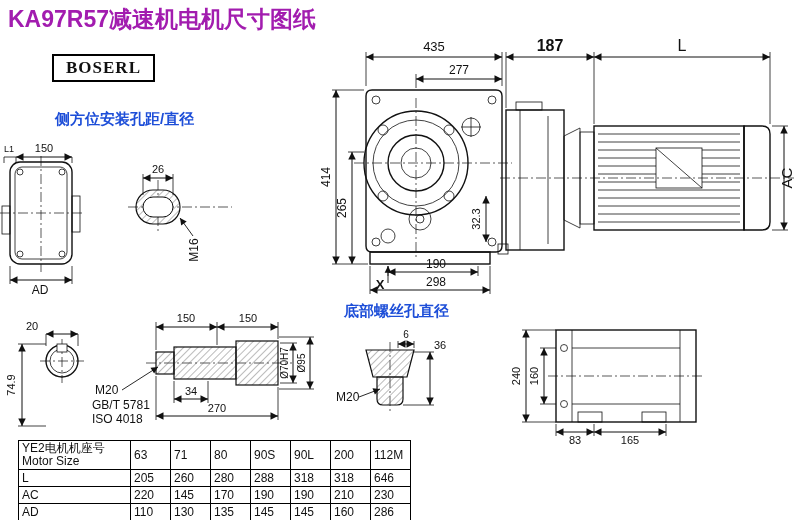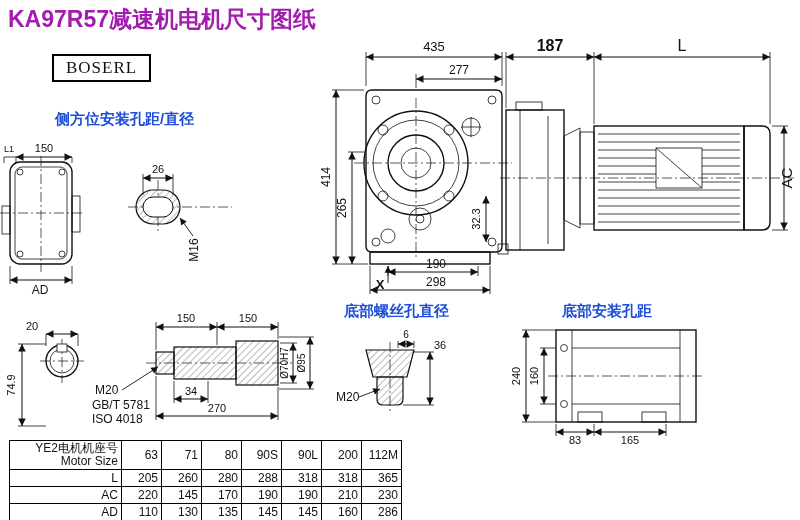--- a/index.html
+++ b/index.html
@@ -2,33 +2,33 @@
 <html><head>
 <meta charset="utf-8">
 <style>
   * { margin:0; padding:0; box-sizing:border-box; }
   html,body { width:800px; height:520px; background:#fff; overflow:hidden;
               font-family:"Liberation Sans", sans-serif; color:#111; }
   .page { position:relative; width:800px; height:520px; background:#fff; }
   svg.drawing { position:absolute; left:0; top:0; display:block; }
   .title { position:absolute; left:8px; top:4px; font-size:23px; font-weight:bold; color:#a21caf; white-space:nowrap; }
   .logo { position:absolute; left:52px; top:54px; border:2px solid #000; padding:2px 12px;
-          font-family:"Liberation Serif", serif; font-weight:normal; font-size:17px; letter-spacing:1px; background:#fff; }
+          font-family:"Liberation Serif", serif; font-weight:bold; font-size:17px; letter-spacing:1px; background:#fff; }
   .red-label { position:absolute; color:#1d4ed8; font-weight:bold; font-size:15px; white-space:nowrap; }
   
   .ol  { fill:none; stroke:#111; stroke-width:1.4; }
   .tn  { fill:none; stroke:#111; stroke-width:0.8; }
   .cl  { fill:none; stroke:#111; stroke-width:0.7; stroke-dasharray:10 3 2 3; }
   .ext { fill:none; stroke:#111; stroke-width:0.8; }
   .dim { fill:none; stroke:#111; stroke-width:1; marker-start:url(#arr); marker-end:url(#arr); }
   .ldr { fill:none; stroke:#111; stroke-width:0.9; marker-end:url(#arr); }
   .hz  { fill:url(#hatch); stroke:#111; stroke-width:1.2; }
   svg text { fill:#111; font-family:"Liberation Sans", sans-serif; }
   
-  .size-table { position:absolute; left:9px; top:440px; border-collapse:collapse; font-size:12px; text-align:right; background:#fff; }
+  .size-table { position:absolute; left:18px; top:440px; border-collapse:collapse; font-size:12px; text-align:left; background:#fff; }
   .size-table th, .size-table td { border:1px solid #000; padding:1px 3px; font-weight:normal; height:17px; }
   .size-table .hdr { width:112px; line-height:13px; }
   .size-table .c { width:40px;margin-left:40px; }
 </style>
 </head>
 <body>
 
 <div class="page">
 
   <svg class="drawing" width="800" height="520" viewBox="0 0 800 520">
@@ -200,21 +200,20 @@
       <text x="630" y="444" text-anchor="middle" font-size="11">165</text>
     </g>
   </svg>
 
   <div class="title">KA97R57减速机电机尺寸图纸</div>
   <div class="logo">
     <span>BOSERL</span>
   </div>
   <div class="red-label" style="left:55px; top:110px;">侧方位安装孔距/直径</div>
   <div class="red-label" style="left:344px; top:302px;">底部螺丝孔直径</div>
-  <div class="red-label" style="left:562px; top:302px;">底部安装孔距</div>
 
   <table class="size-table">
     <tbody>
         <tr>
       <th class="hdr">
         <div>YE2电机机座号</div>
         <div>Motor Size</div>
       </th>
       <th class="c">63</th>
       <th class="c">71</th>
@@ -225,21 +224,21 @@
       <th class="c">112M</th>
     </tr>
     <tr>
       <td class="hdr">L</td>
       <td class="c">205</td>
       <td class="c">260</td>
       <td class="c">280</td>
       <td class="c">288</td>
       <td class="c">318</td>
       <td class="c">318</td>
-      <td class="c">365</td>
+      <td class="c">646</td>
     </tr>
     <tr>
       <td class="hdr">AC</td>
       <td class="c">220</td>
       <td class="c">145</td>
       <td class="c">170</td>
       <td class="c">190</td>
       <td class="c">190</td>
       <td class="c">210</td>
       <td class="c">230</td>

